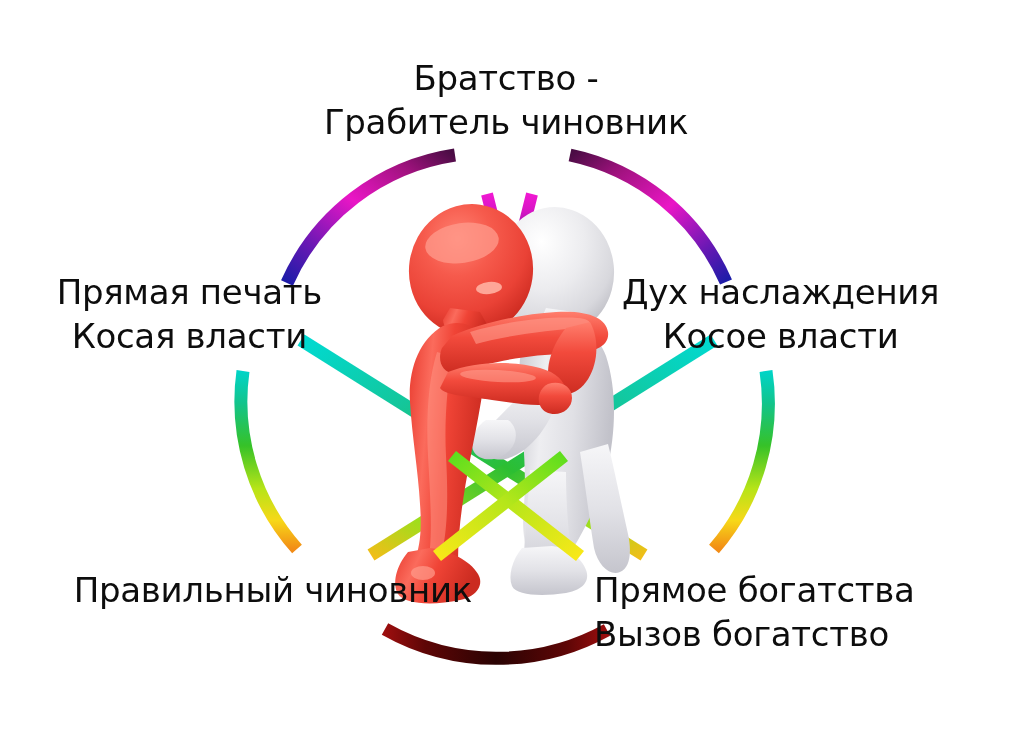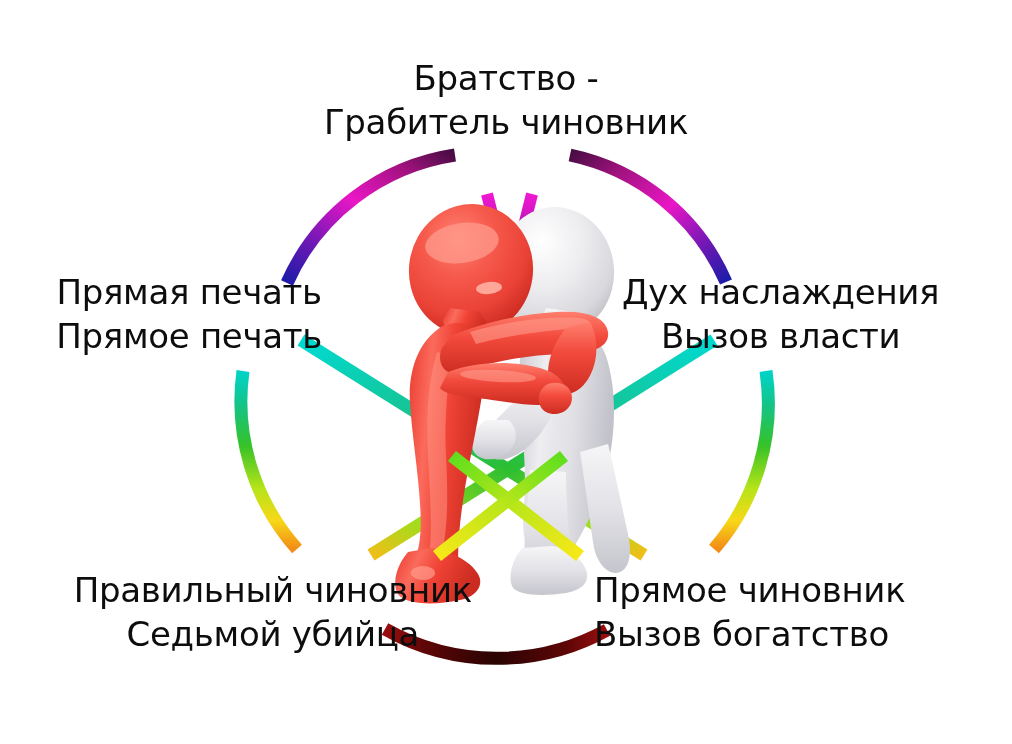--- a/index.html
+++ b/index.html
@@ -30,21 +30,21 @@
     line-height: 1.30;
     white-space: nowrap;
     letter-spacing: -0.3px;
     font-weight: 400;
   }
   .label-line { display: block; }
 
   #label-top       { left: 506px; top: 56px;  transform: translateX(-50%); text-align: center; }
   #label-left      { left: 322px; top: 270px; transform: translateX(-100%); text-align: center; }
   #label-right     { left: 622px; top: 270px; text-align: center; }
-  #label-bottom-left  { left: 472px; top: 568px; transform: translateX(-100%); text-align: center; }
+  #label-bottom-left  { left: 472px; top: 568px; transform: translateX(-100%); text-align: right; }
   #label-bottom-right { left: 594px; top: 568px; text-align: left; }
 </style>
 </head>
 <body>
 
 <div id="page">
 
   <svg id="diagram-svg" viewBox="0 0 1012 744">
     <defs>
 
@@ -282,31 +282,30 @@
     </g>
   </svg>
 
   <div class="label-block" id="label-top">
     <span class="label-line">Братство -</span>
     <span class="label-line">Грабитель чиновник</span>
   </div>
 
   <div class="label-block" id="label-left">
     <span class="label-line">Прямая печать</span>
-    <span class="label-line">Прямое печать</span>
+    <span class="label-line">Косая власти</span>
   </div>
 
   <div class="label-block" id="label-right">
     <span class="label-line">Дух наслаждения</span>
-    <span class="label-line">Вызов власти</span>
+    <span class="label-line">Косое власти</span>
   </div>
 
   <div class="label-block" id="label-bottom-left">
     <span class="label-line">Правильный чиновник</span>
-    <span class="label-line">Седьмой убийца</span>
   </div>
 
   <div class="label-block" id="label-bottom-right">
-    <span class="label-line">Прямое чиновник</span>
+    <span class="label-line">Прямое богатства</span>
     <span class="label-line">Вызов богатство</span>
   </div>
 
 </div>
 
 </body></html>

